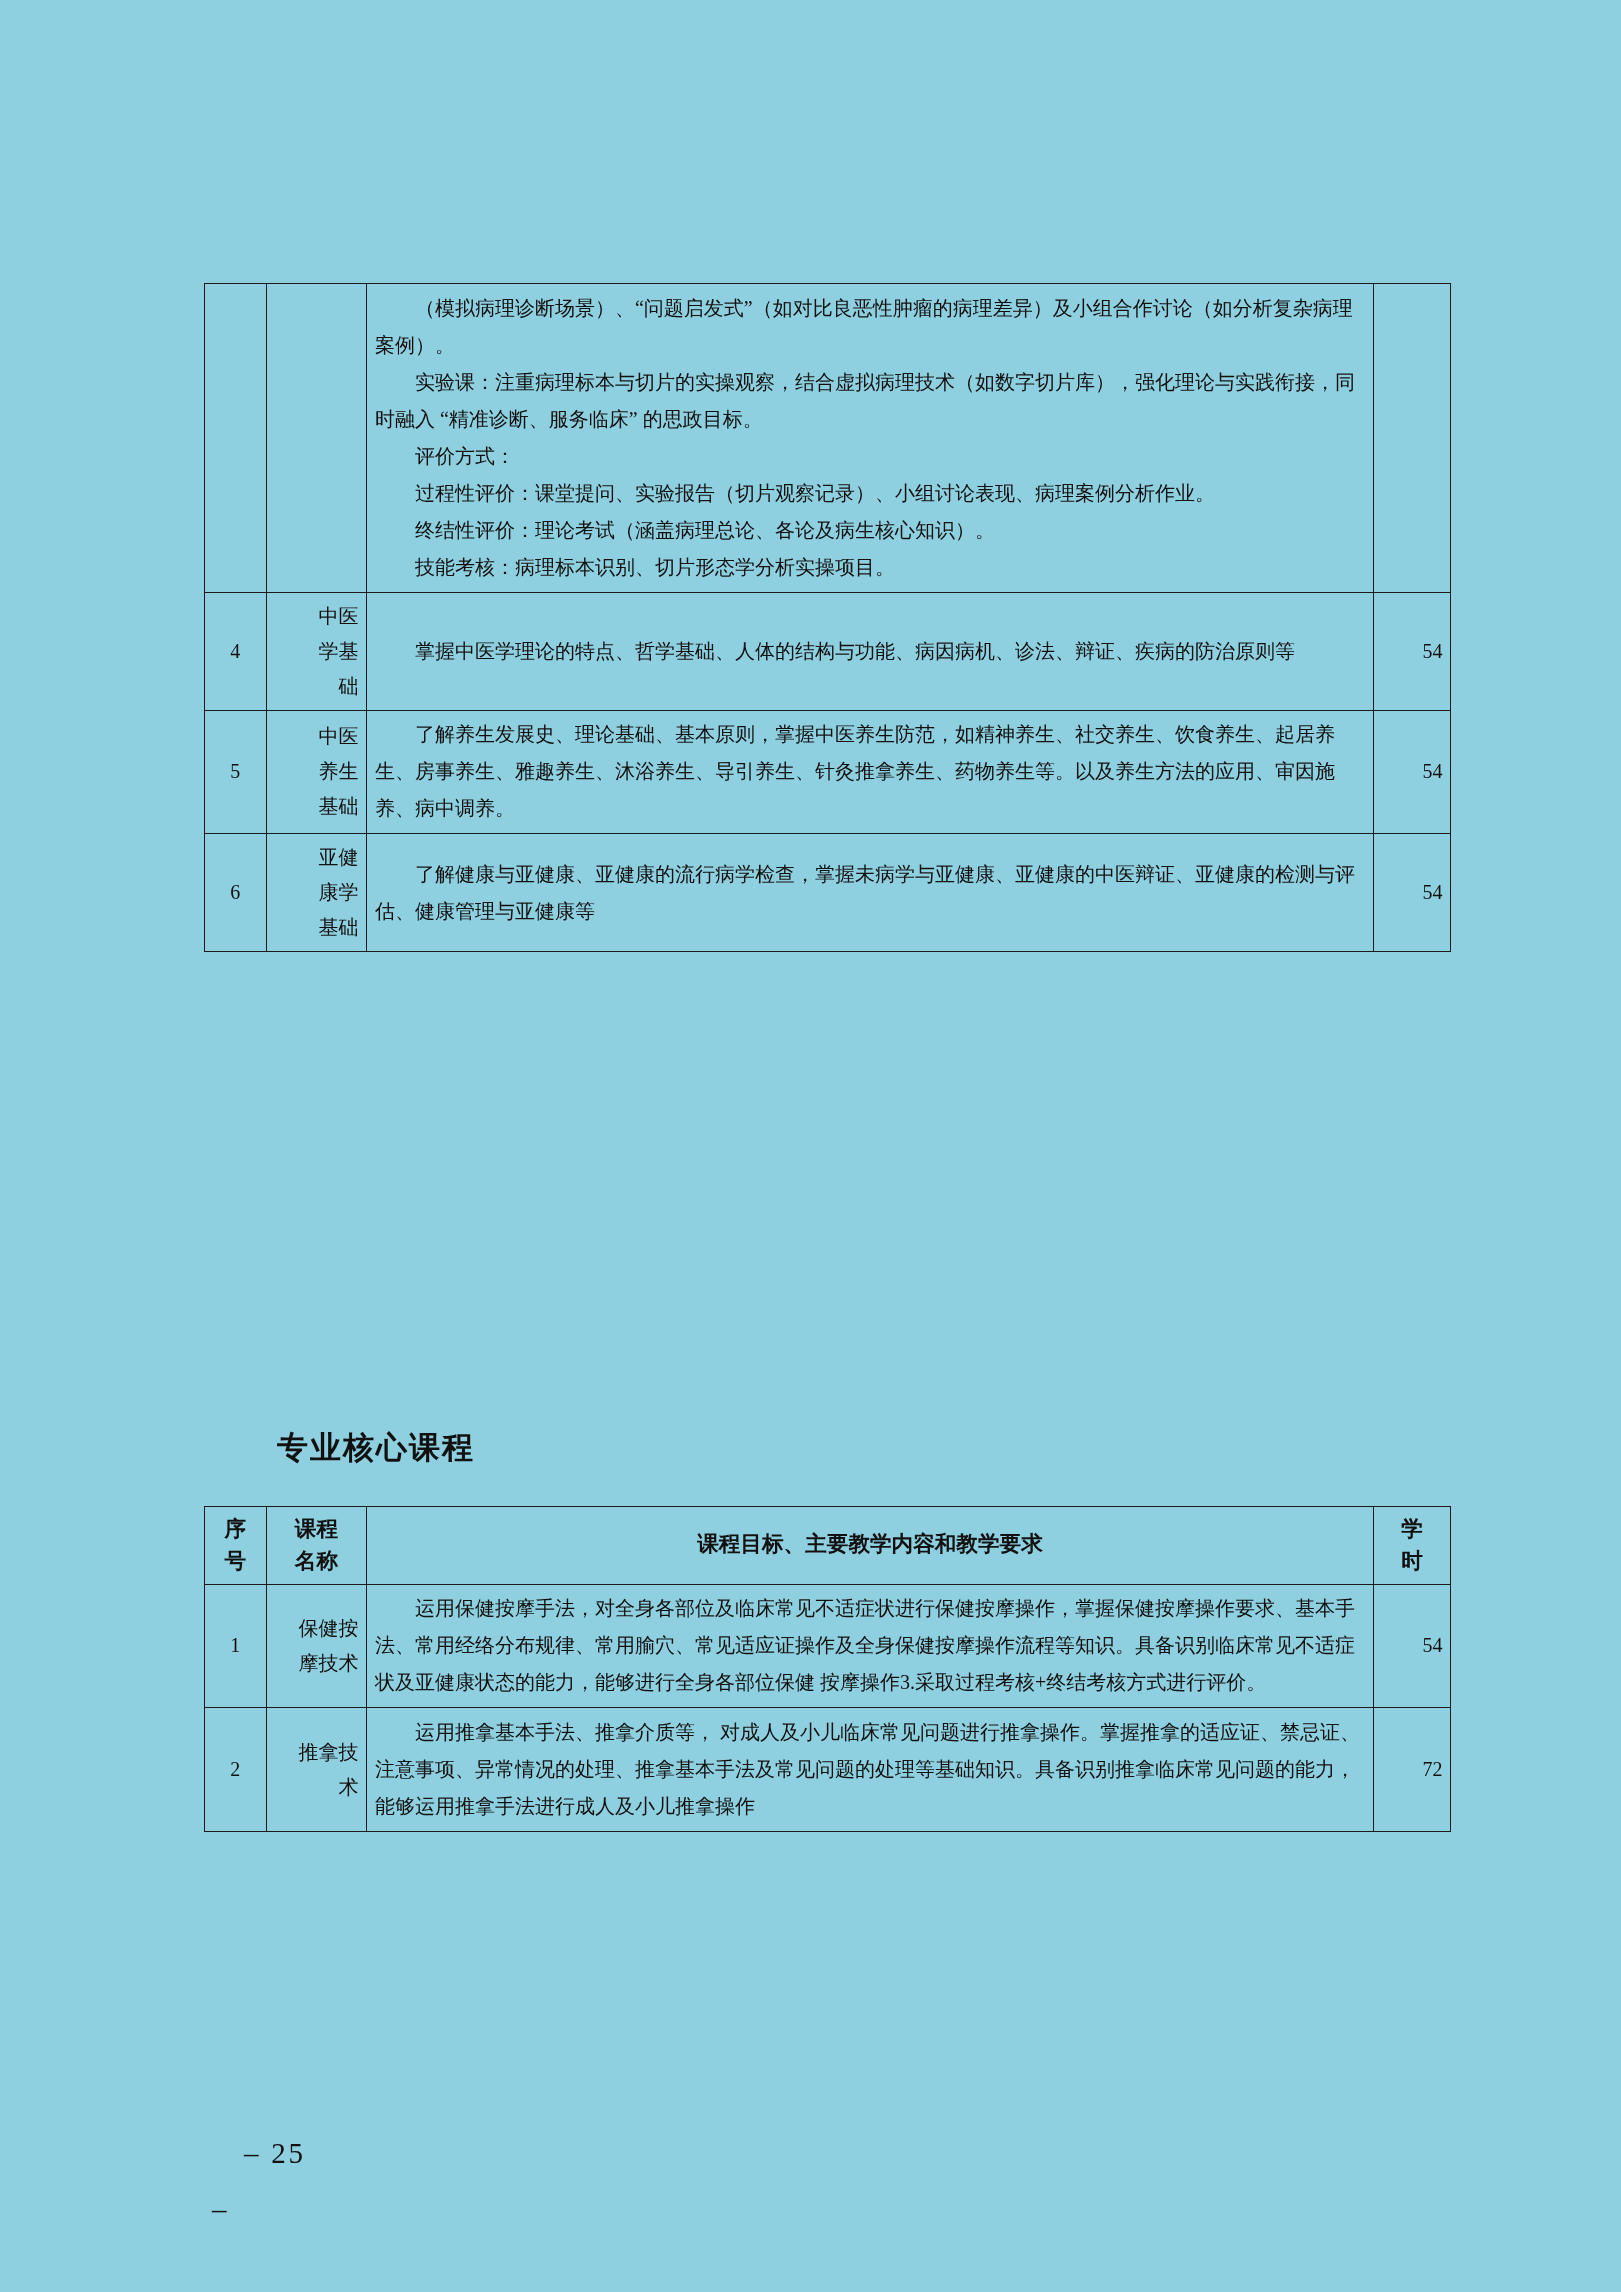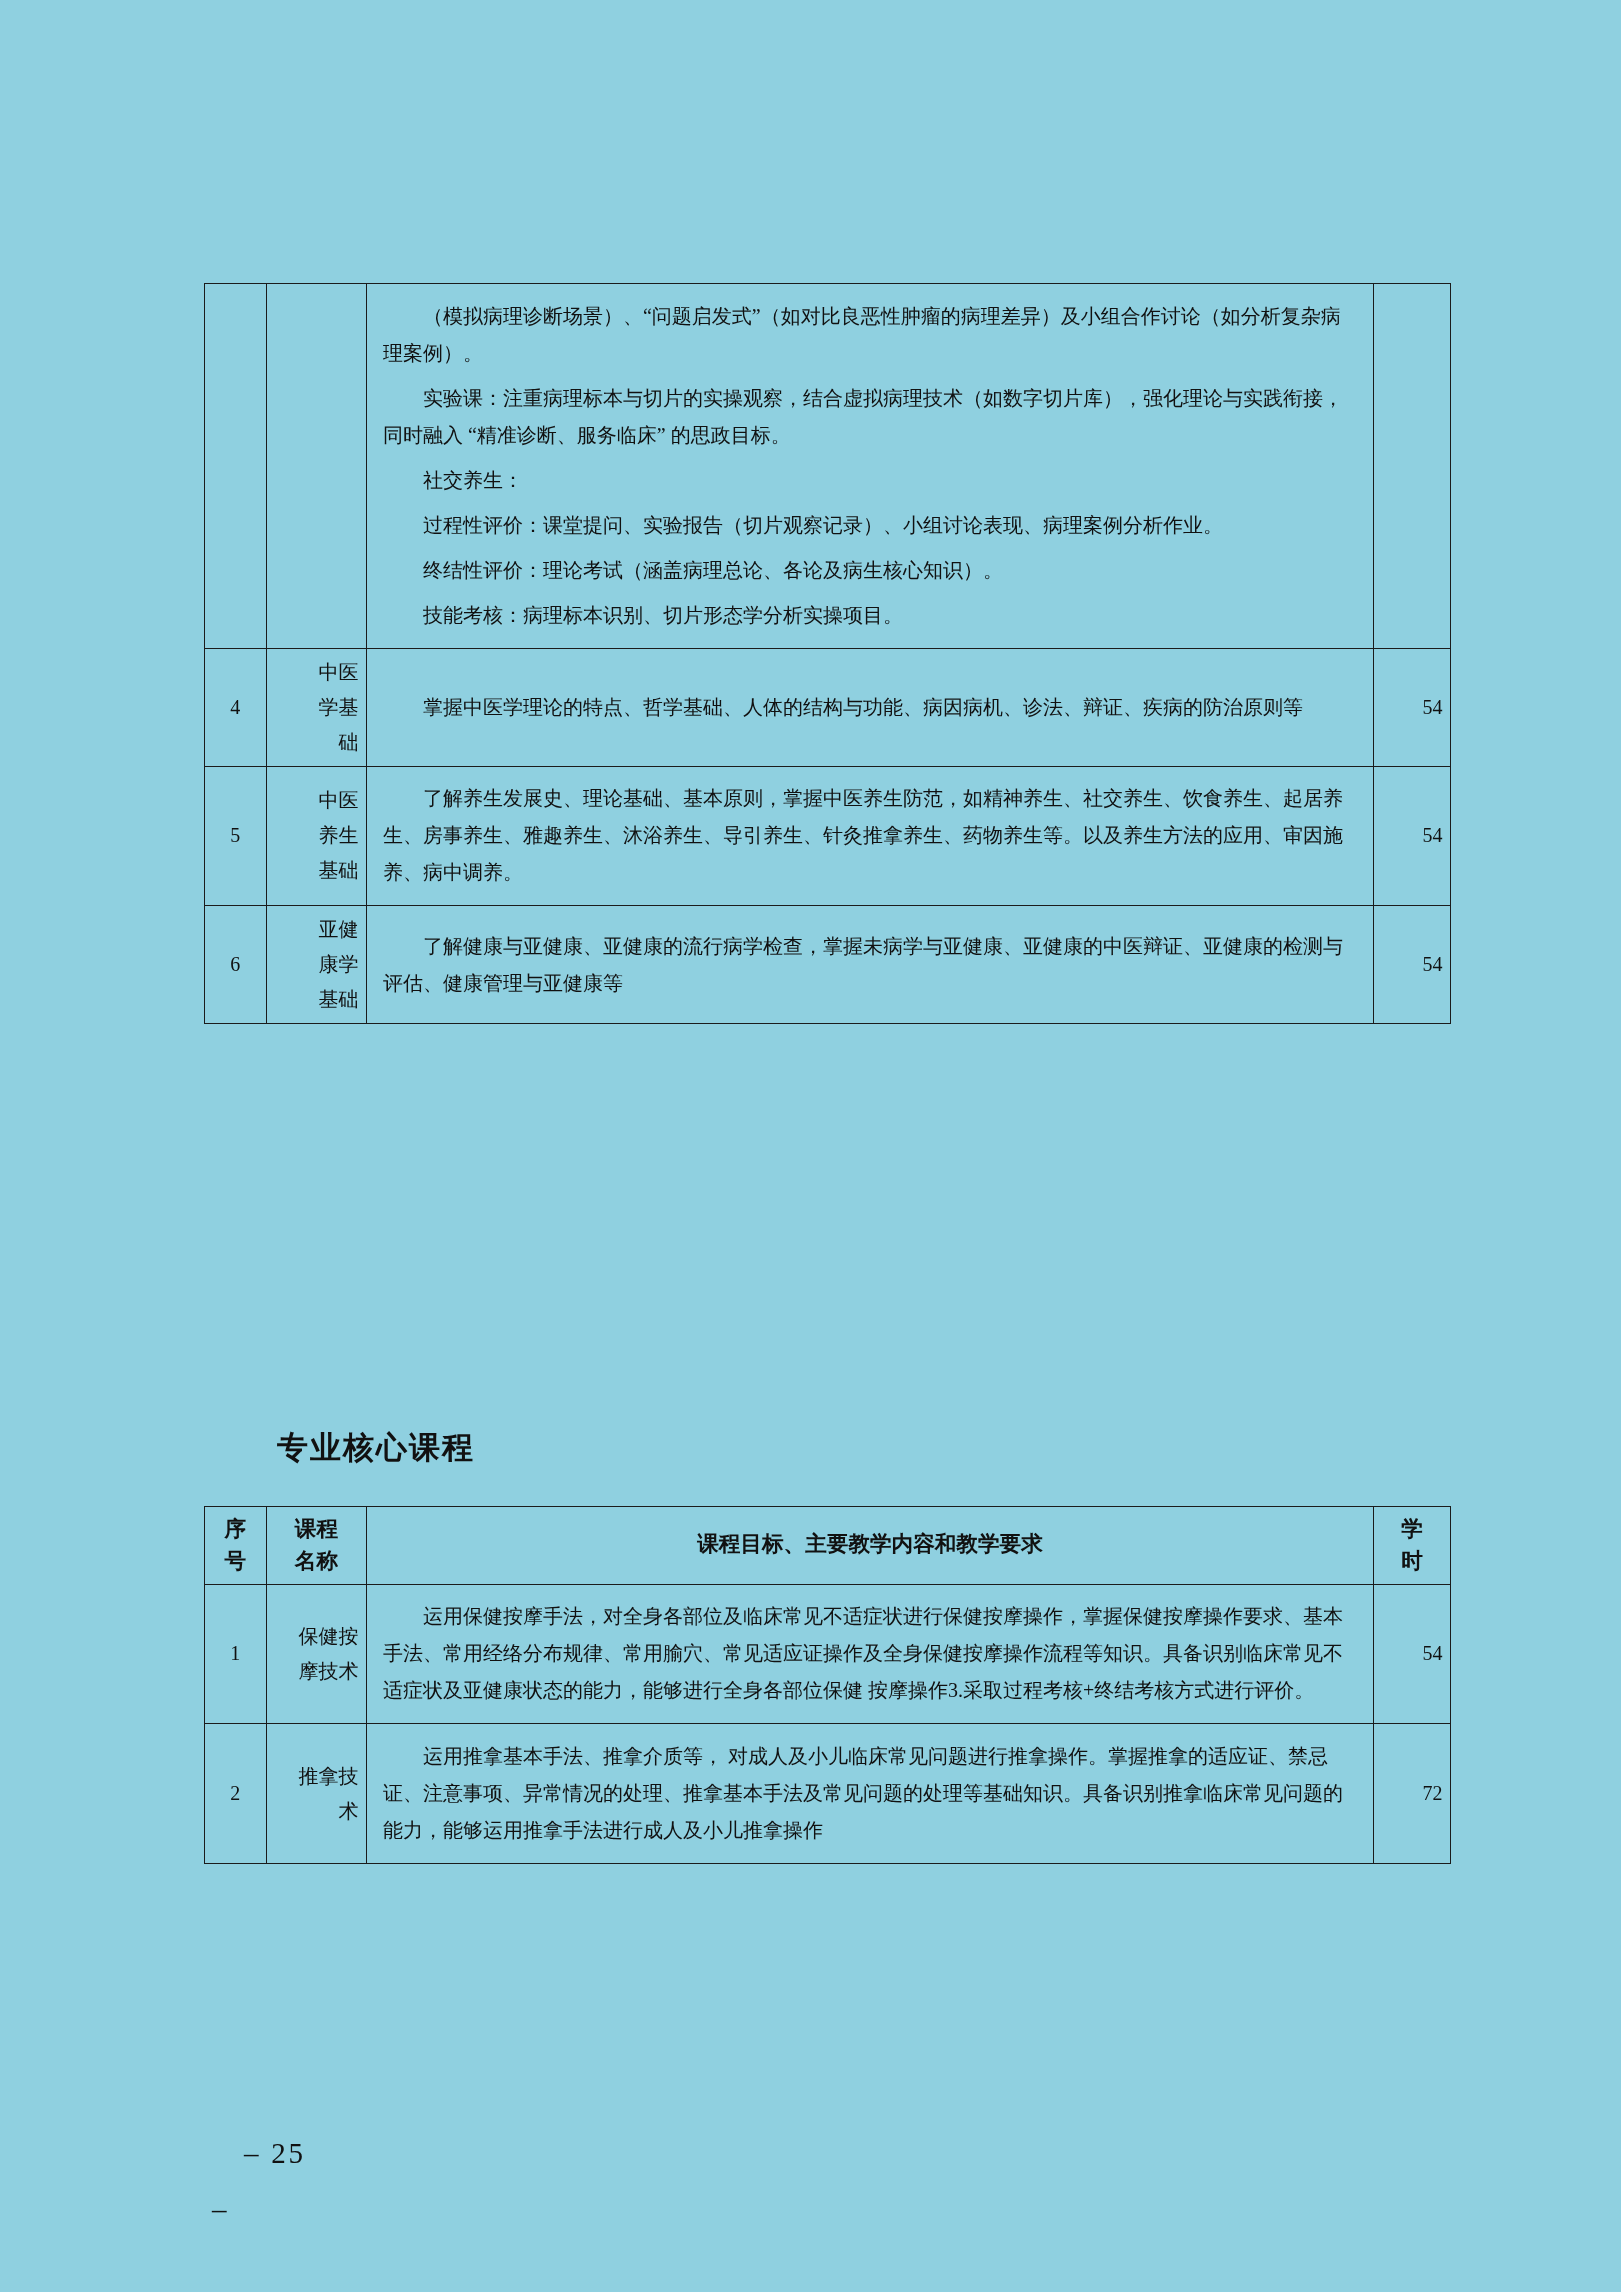--- a/index.html
+++ b/index.html
@@ -37,21 +37,21 @@
     line-height: 1.85;
     color: #111;
     font-weight: normal;
   }
   .c-no   { width: 45px;  text-align: center; }
   .c-name { width: 84px;  text-align: right; }
   .c-body { width: 990px; text-align: left; }
   .c-hrs  { width: 61px;  text-align: right; }
 
   .name-cell span { display: block; line-height: 1.75; }
-  .body-p { margin: 8px; text-indent: 2em; }
+  .body-p { margin: 0; text-indent: 2em; }
 
   #table1 { left: 204px; top: 283px; }
   #table2 { left: 204px; top: 1506px; }
 
   .section-title {
     position: absolute;
     left: 277px;
     top: 1427px;
     font-size: 31px;
     font-weight: bold;
@@ -87,21 +87,21 @@
 <div class="page">
 
   <table class="tbl" id="table1">
     <tbody>
       <tr>
         <td class="c-no"></td>
         <td class="c-name name-cell"></td>
         <td class="c-body">
           <p class="body-p">（模拟病理诊断场景）、“问题启发式”（如对比良恶性肿瘤的病理差异）及小组合作讨论（如分析复杂病理案例）。</p>
           <p class="body-p">实验课：注重病理标本与切片的实操观察，结合虚拟病理技术（如数字切片库），强化理论与实践衔接，同时融入 “精准诊断、服务临床” 的思政目标。</p>
-          <p class="body-p">社交养生：</p>
+          <p class="body-p">评价方式：</p>
           <p class="body-p">过程性评价：课堂提问、实验报告（切片观察记录）、小组讨论表现、病理案例分析作业。</p>
           <p class="body-p">终结性评价：理论考试（涵盖病理总论、各论及病生核心知识）。</p>
           <p class="body-p">技能考核：病理标本识别、切片形态学分析实操项目。</p>
         </td>
         <td class="c-hrs"></td>
       </tr>
 
       <tr>
         <td class="c-no">4</td>
         <td class="c-name name-cell">

